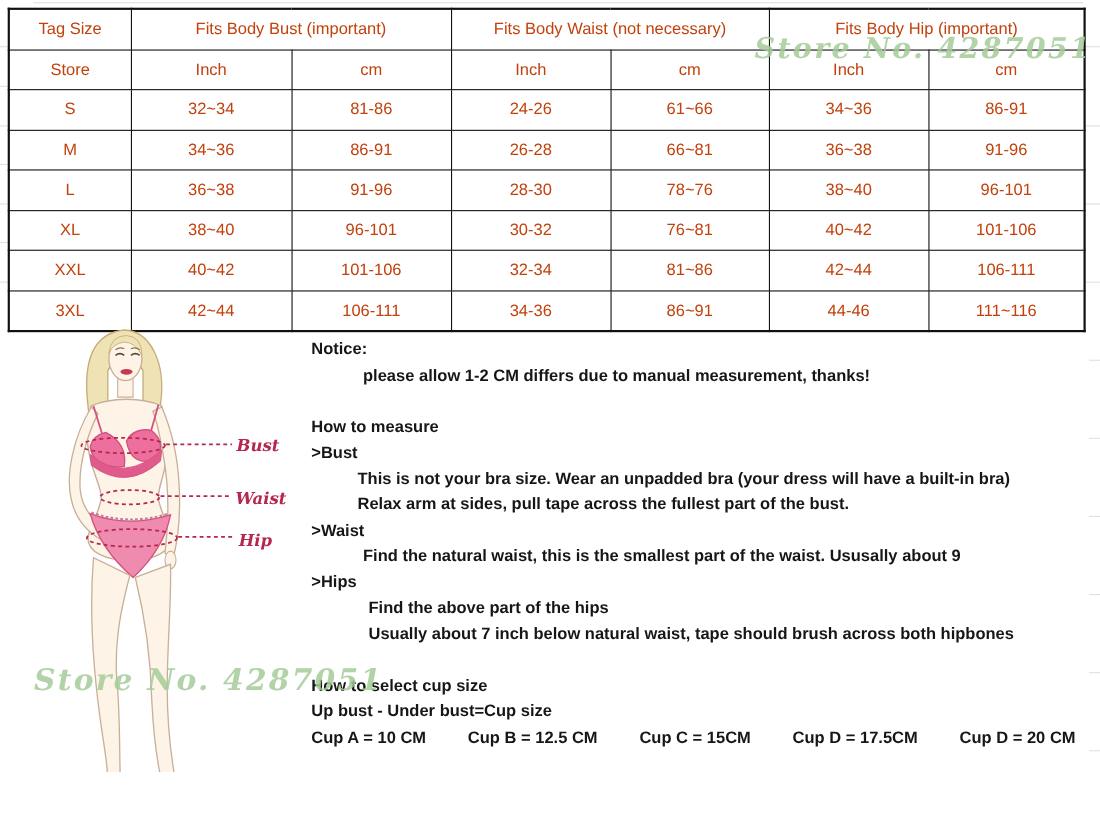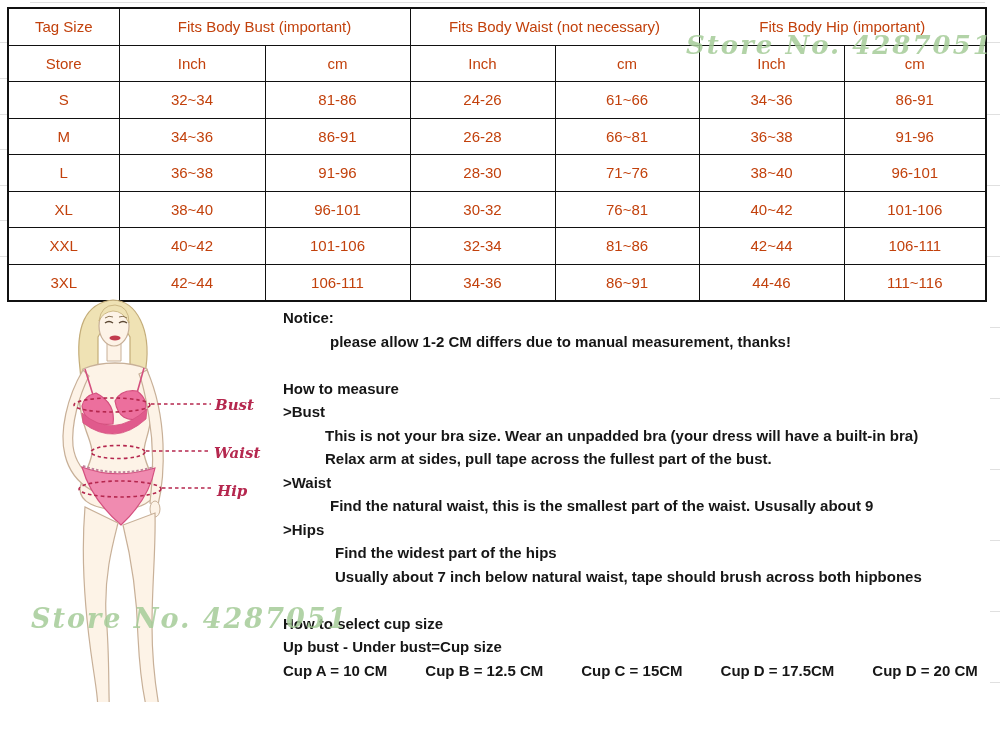--- a/index.html
+++ b/index.html
@@ -120,21 +120,21 @@
         <td>26-28</td>
         <td>66~81</td>
         <td>36~38</td>
         <td>91-96</td>
       </tr>
       <tr>
         <td>L</td>
         <td>36~38</td>
         <td>91-96</td>
         <td>28-30</td>
-        <td>71~76</td>
+        <td>78~76</td>
         <td>38~40</td>
         <td>96-101</td>
       </tr>
       <tr>
         <td>XL</td>
         <td>38~40</td>
         <td>96-101</td>
         <td>30-32</td>
         <td>76~81</td>
         <td>40~42</td>
@@ -217,21 +217,21 @@
     <div class="ln">Notice:</div>
     <div class="ln ind47">please allow 1-2 CM differs due to manual measurement, thanks!</div>
     <div class="gap"></div>
     <div class="ln">How to measure</div>
     <div class="ln">&gt;Bust</div>
     <div class="ln ind42">This is not your bra size. Wear an unpadded bra (your dress will have a built-in bra)</div>
     <div class="ln ind42">Relax arm at sides, pull tape across the fullest part of the bust.</div>
     <div class="ln">&gt;Waist</div>
     <div class="ln ind47">Find the natural waist, this is the smallest part of the waist. Ususally about 9</div>
     <div class="ln">&gt;Hips</div>
-    <div class="ln ind52">Find the widest part of the hips</div>
+    <div class="ln ind52">Find the above part of the hips</div>
     <div class="ln ind52">Usually about 7 inch below natural waist, tape should brush across both hipbones</div>
     <div class="gap"></div>
     <div class="ln">How to select cup size</div>
     <div class="ln">Up bust - Under bust=Cup size</div>
     <div class="ln cups">
       <span>Cup A = 10 CM</span><span>Cup B = 12.5 CM</span><span>Cup C = 15CM</span><span>Cup D = 17.5CM</span><span>Cup D = 20 CM</span>
     </div>
   </div>
 
 </div>

